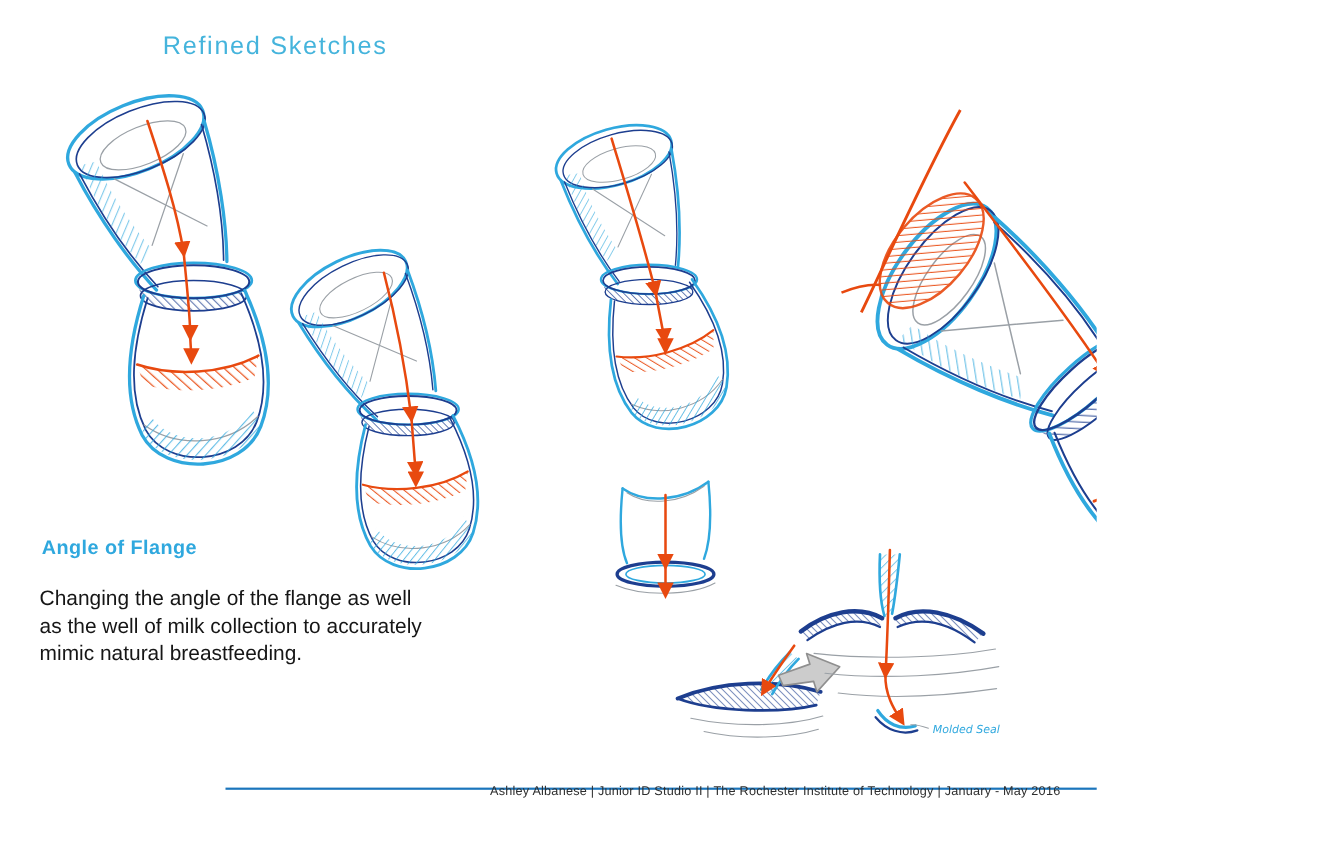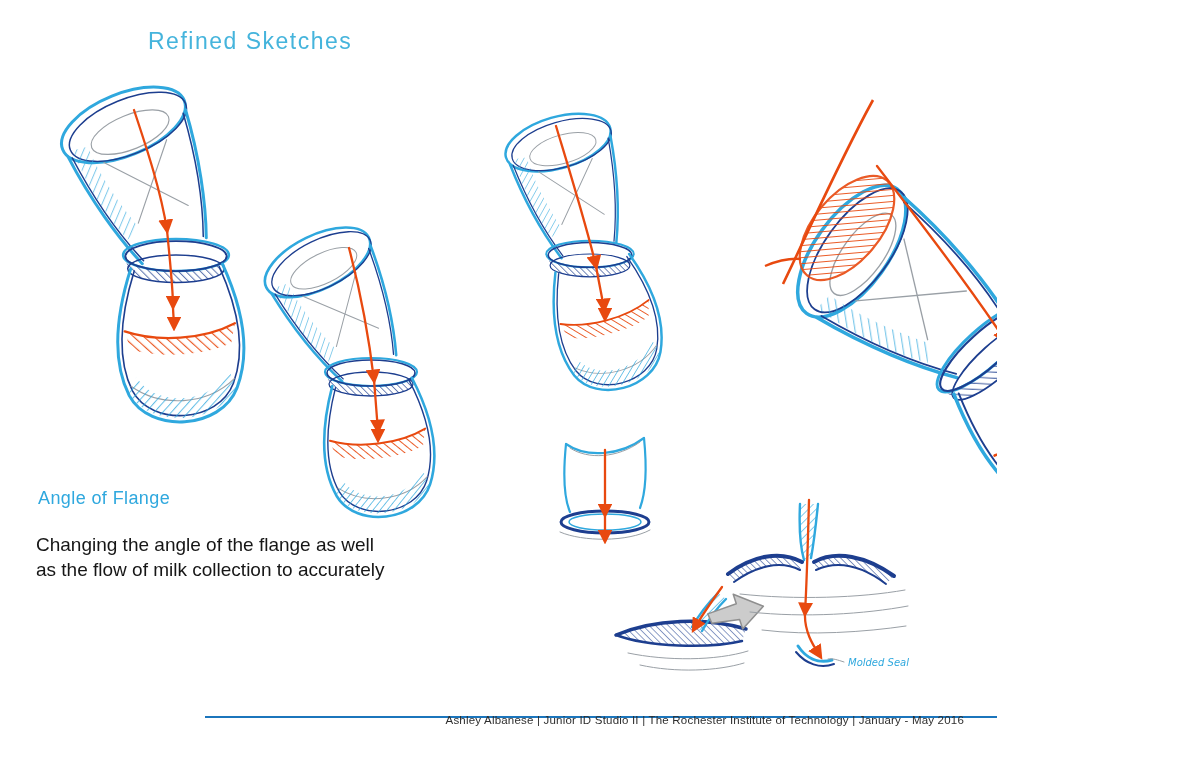--- a/index.html
+++ b/index.html
@@ -1,20 +1,20 @@
 <!DOCTYPE html>
 <html><head>
 <meta charset="utf-8">
 <style>
   html,body{margin:0;padding:0;background:#fff;}
   .page{position:relative;width:997px;height:776px;background:#ffffff;overflow:hidden;
         font-family:"Liberation Sans",sans-serif;}
   .title{position:absolute;left:148px;top:28px;margin:0;font-size:23px;font-weight:400;
          letter-spacing:1.5px;color:#45b4dc;}
-  .flange-h{position:absolute;left:38px;top:488px;margin:0;font-size:18px;font-weight:400;
+  .flange-h{position:absolute;left:38px;top:488px;margin:0;font-size:18px;font-weight:700;
             letter-spacing:.4px;color:#2fa8de;}
   .body-text{position:absolute;left:36px;top:532px;width:440px;font-size:19px;
              line-height:1.32;color:#161616;}
   .credit{position:absolute;right:33px;top:714px;font-size:11.5px;color:#2e2e2e;letter-spacing:.2px;}
   .footer-line{position:absolute;left:205px;top:716px;width:962px;height:2px;background:#1b75bc;}
   svg.sk{position:absolute;overflow:visible;}
   .arrow{stroke:#E8490F;stroke-width:2.3;fill:none;stroke-linecap:round;}
   .pc{stroke:#9aa0a6;stroke-width:1;fill:none;}
   .hand{font-family:"DejaVu Sans",sans-serif;font-style:italic;}
 </style>
@@ -182,21 +182,22 @@
       <path d="M 88,148 C 96,160 108,166 122,162" stroke="#2FA8DE" stroke-width="3"></path>
       <path d="M 86,154 C 96,166 110,171 124,166" stroke="#1D3E8F" stroke-width="2"></path>
       <path d="M 134,164 C 128,162 122,160 118,161" class="pc"></path>
       <text x="138" y="168" font-size="10" fill="#2FA8DE" class="hand">Molded Seal</text>
     </g>
   </svg>
 
   <h2 class="flange-h">Angle of Flange</h2>
   <div class="body-text">
     <div>Changing the angle of the flange as well</div>
-    <div>as the flow of milk collection to accurately</div>
+    <div>as the well of milk collection to accurately</div>
+    <div>mimic natural breastfeeding.</div>
   </div>
 
   <div class="footer-line"></div>
   <div class="credit">Ashley Albanese | Junior ID Studio II | The Rochester Institute of Technology | January - May 2016</div>
 
   <svg class="sk" style="left:1100px;top:670px" width="78" height="72" viewBox="0 0 78 72">
     <g transform="translate(42,38)">
       <g transform="rotate(-150)">
           <ellipse cx="22" cy="0" rx="8" ry="3.2" fill="#2FA8DE"></ellipse>
         </g>

